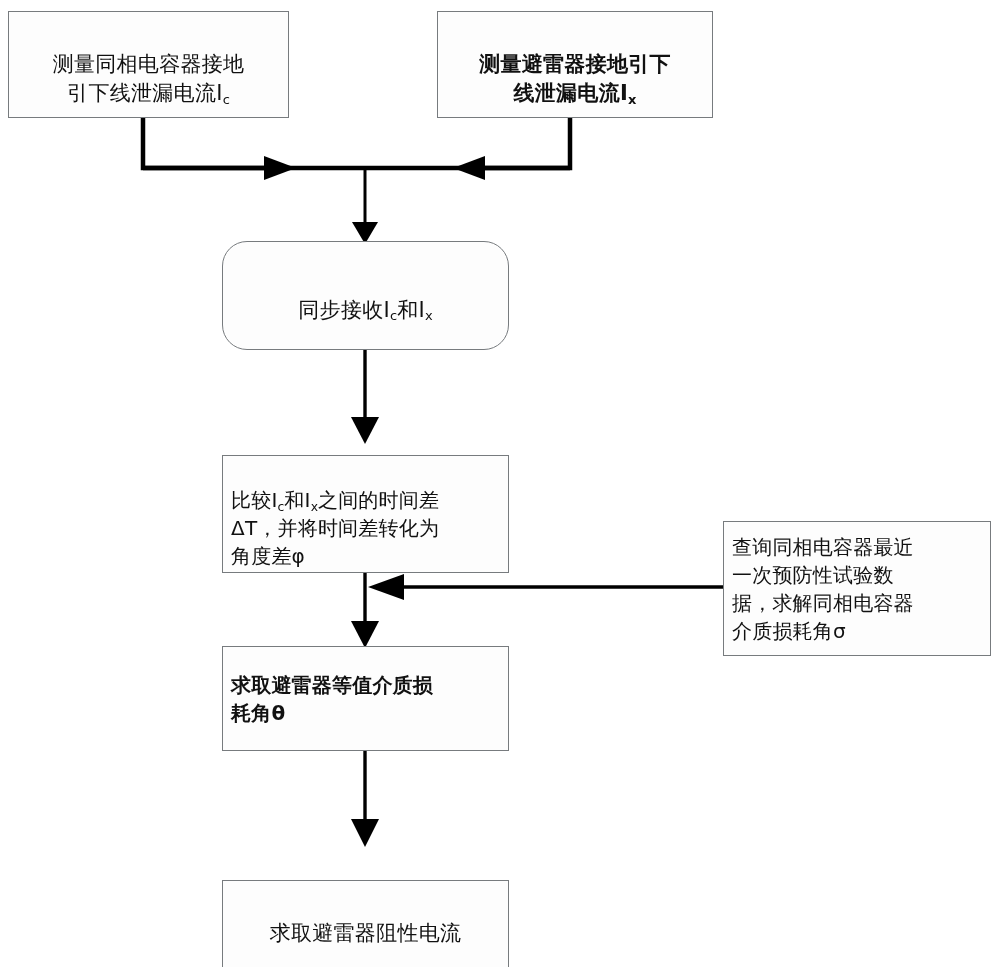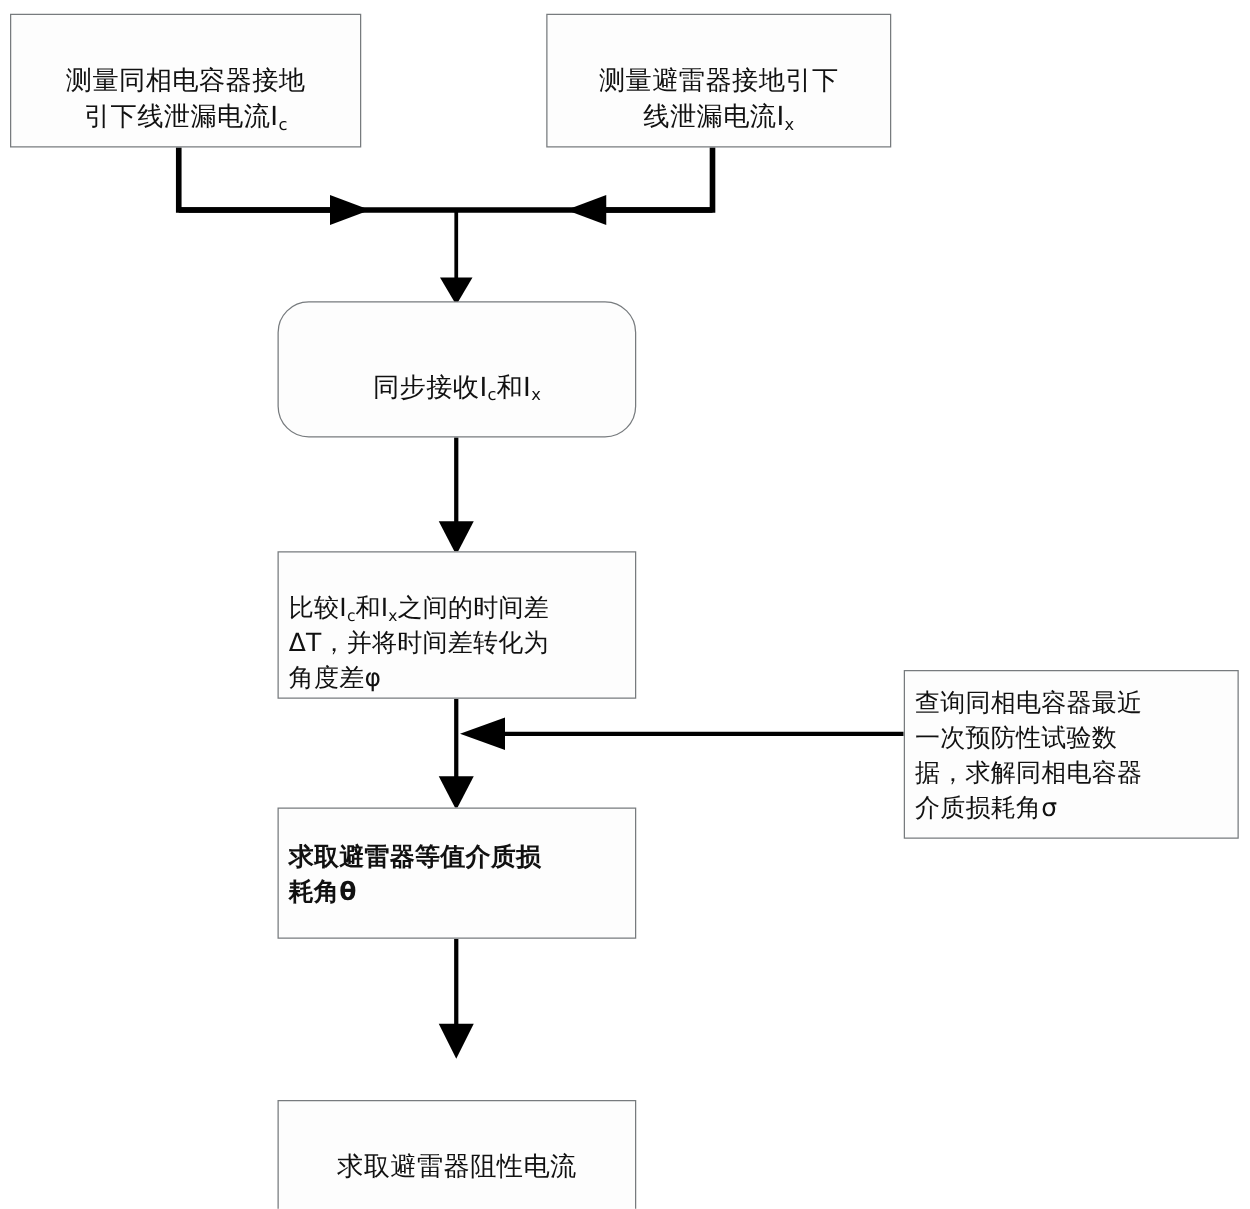--- a/index.html
+++ b/index.html
@@ -91,42 +91,42 @@
     <polygon points="351,819 379,819 365,847" fill="#000000"></polygon>
   </svg>
 
   <div class="node-box" id="node-0" style="left:8px; top:11px; width:281px; height:107px;">
     <div class="node-text">
       <span>测量同相电容器接地
 引下线泄漏电流I</span><sub>c</sub>
     </div>
   </div>
 
-  <div class="node-box" id="node-1" style="left:437px; top:11px; width:276px; height:107px;">
+  <div class="node-box" id="node-1" style="left:437px; top:11px; width:276px; height:107px;font-weight:bold;">
     <div class="node-text">
       <span>测量避雷器接地引下
 线泄漏电流I</span><sub>x</sub>
     </div>
   </div>
 
   <div class="node-box" id="node-2" style="left:222px; top:241px; width:287px; height:109px;border-radius:25px;">
     <div class="node-text">
       <span>同步接收I</span><sub>c</sub><span>和I</span><sub>x</sub>
     </div>
   </div>
 
-  <div class="node-box" id="node-3" style="left:222px; top:441px; width:287px; height:118px; justify-content:flex-start;">
+  <div class="node-box" id="node-3" style="left:222px; top:455px; width:287px; height:118px; justify-content:flex-start;">
     <div class="node-text justify-block" style="width:100%;">
       <span>比较I</span><sub>c</sub><span>和I</span><sub>x</sub><span>之间的时间差
 ΔT，并将时间差转化为
 角度差φ</span>
     </div>
   </div>
 
-  <div class="node-box" id="node-4" style="left:723px; top:536px; width:268px; height:135px; justify-content:flex-start;">
+  <div class="node-box" id="node-4" style="left:723px; top:521px; width:268px; height:135px; justify-content:flex-start;">
     <div class="node-text justify-block" style="width:100%;">查询同相电容器最近
 一次预防性试验数
 据，求解同相电容器
 介质损耗角σ</div>
   </div>
 
   <div class="node-box" id="node-5" style="left:222px; top:646px; width:287px; height:105px; justify-content:flex-start;">
     <div class="node-text justify-block" style="width:100%;font-weight:bold;">求取避雷器等值介质损
 耗角θ</div>
   </div>

